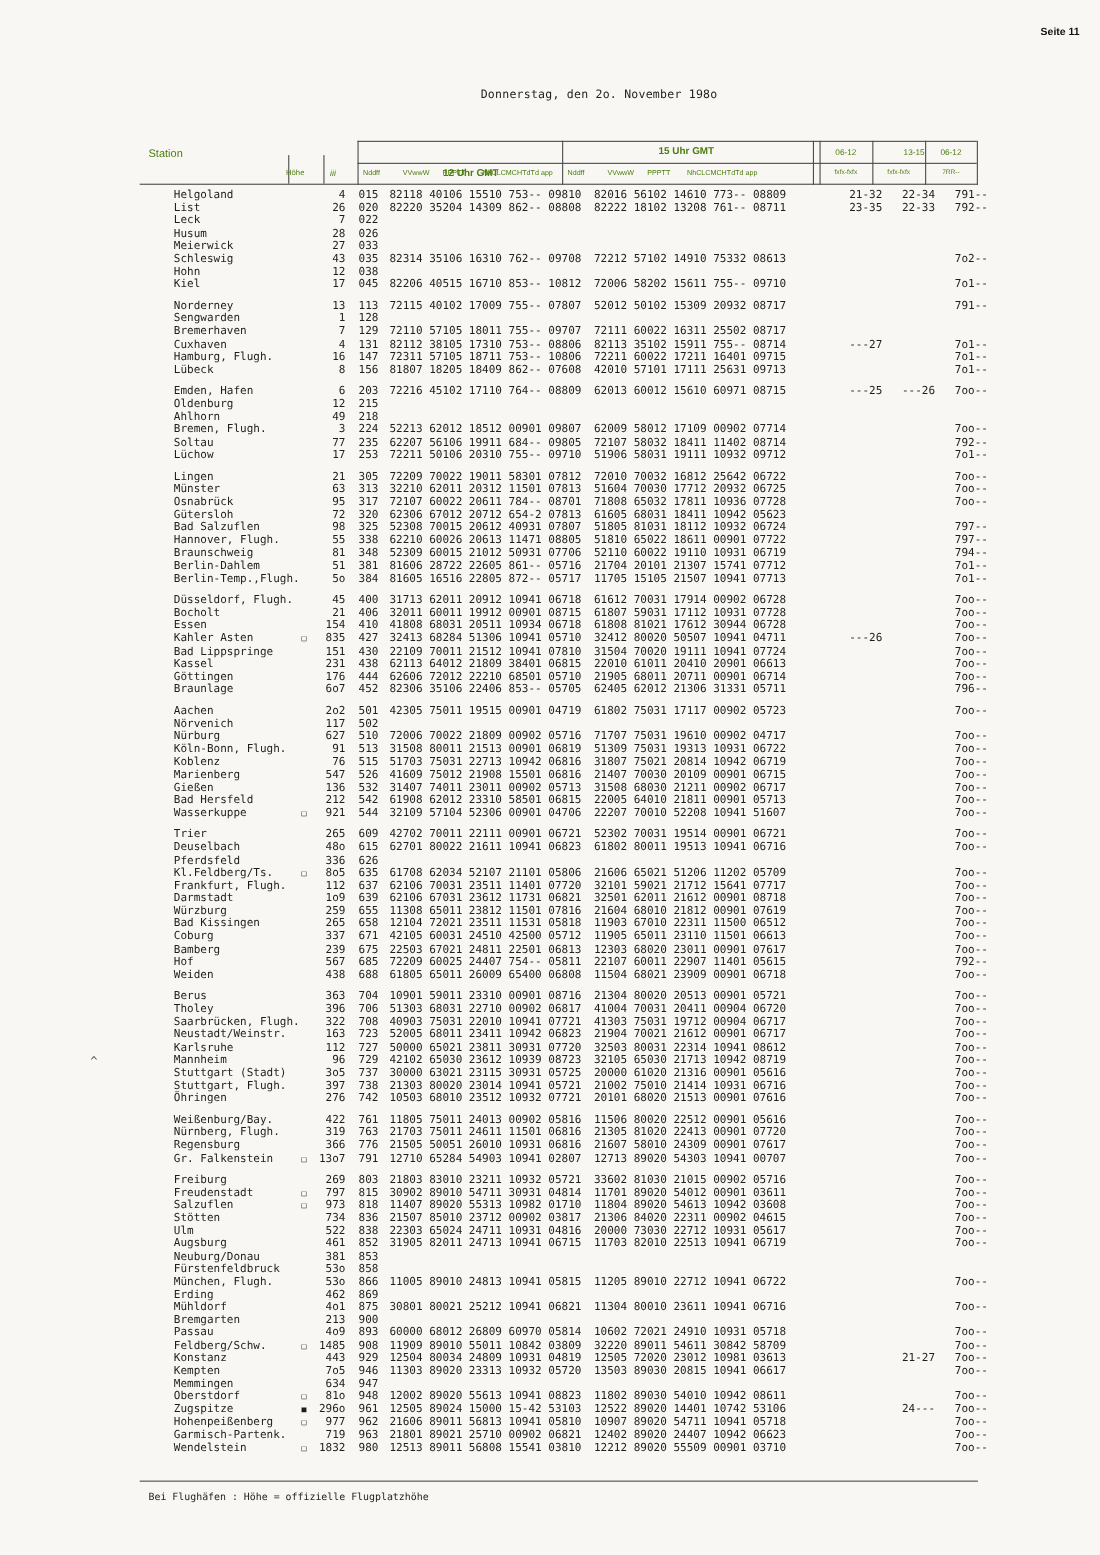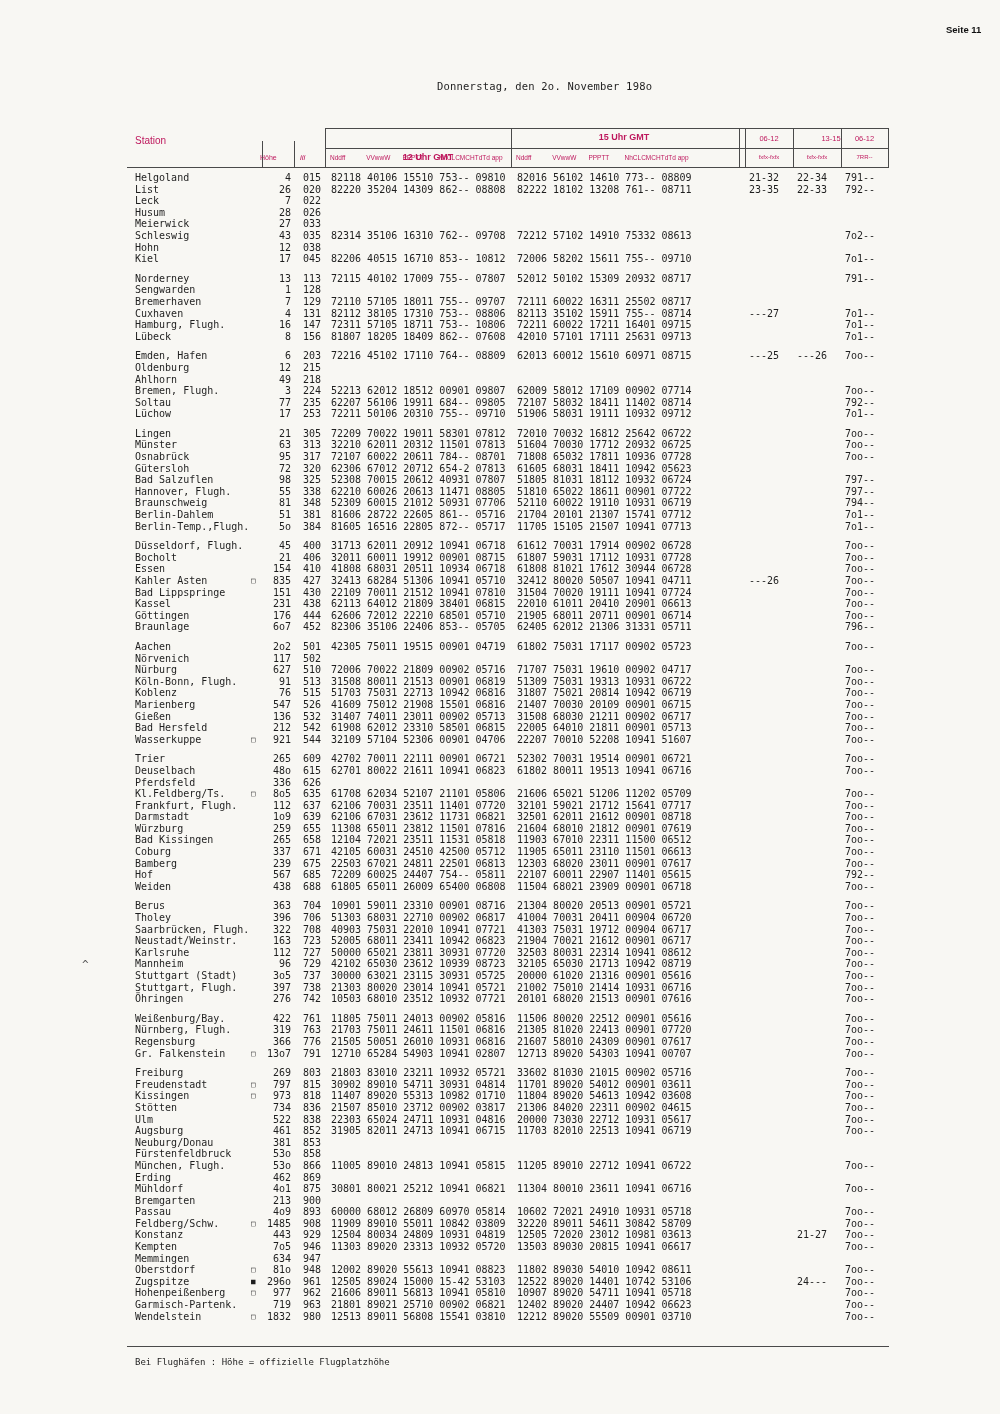--- a/index.html
+++ b/index.html
@@ -6,37 +6,37 @@
   html,body { background:#e9e7e1; }
   .page {
     position:relative; width:1000px; height:1414px; background:#f8f7f3;
     font-family:"DejaVu Sans Mono", monospace; color:#1e1e1e; overflow:hidden;
   }
   .page-label { position:absolute; left:934px; top:24px; font-family:"Liberation Sans",sans-serif; font-size:9.5px; font-weight:bold; color:#111;margin-left:12px; }
   .doc-title  { position:absolute; left:437px; top:80px; font-size:10.5px; letter-spacing:.2px; }
   .margin-mark{ position:absolute; left:82px; top:958px; font-size:11px; color:#555; }
 
   
-  .hdr { position:absolute; left:127px; top:128px; width:762px; height:40px; font-family:"Liberation Sans",sans-serif; color:#be185d; }
+  .hdr { position:absolute; left:127px; top:128px; width:762px; height:40px; font-family:"Liberation Sans",sans-serif; color:#4d7c0f; }
   .hl  { position:absolute; height:1px; background:#4a4a4a; }
   .vl  { position:absolute; width:1px;  background:#4a4a4a; }
   .h-station { position:absolute; left:8px;  top:7px;  font-size:10px; }
   .h-hoehe   { position:absolute; left:133px; top:26px; font-size:7px; }
   .h-iii     { position:absolute; left:173px; top:25px; font-size:8px; font-style:italic; }
   .h-g12, .h-g15 { position:absolute; top:4px; width:186px; text-align:center; font-size:9px; font-weight:bold; }
   .h-g12 { left:208px;margin-top:20px; } .h-g15 { left:384px;padding-left:40px; }
   .h-cols { position:absolute; top:26px; width:186px; display:flex; padding-left:5px; }
   .h-cols span { flex:0 0 36.2px; font-size:6.5px; white-space:nowrap; }
   .h-cols-12 { left:198px; } .h-cols-15 { left:384px; }
   .h-bt { position:absolute; top:6px;  width:48px; text-align:center; font-size:7.5px; }
   .h-bb { position:absolute; top:26px; width:48px; text-align:center; font-size:6px; }
 
   
   .tbody { position:absolute; left:135px; top:172px; width:790px; }
-  .tgroup { margin-bottom:8px; }
+  .tgroup { margin-bottom:8px;margin-left:23px; }
   .trow { display:flex; height:11.6px; line-height:11.6px; font-size:10px; white-space:pre; }
   .trow span { flex:0 0 auto; display:block; }
   .c-s { width:116px; white-space:nowrap; overflow:visible; }
   .c-m { width:12px; font-size:7.5px; line-height:11.6px; }
   .c-h { width:28px; text-align:right; }
   .c-i { width:34px; padding-left:12px; }
   .c-a { width:186px; padding-left:6px; }
   .c-r { width:48px; padding-left:4px; }
   .c-r.first { margin-left:48px; }
 
@@ -182,21 +182,21 @@
       </div>
       <div class="tgroup">
         <div class="trow"><span class="c-s">Weißenburg/Bay.</span><span class="c-m"></span><span class="c-h">422</span><span class="c-i">761</span><span class="c-a">11805 75011 24013 00902 05816</span><span class="c-a">11506 80020 22512 00901 05616</span><span class="c-r first"></span><span class="c-r"></span><span class="c-r">7oo--</span></div>
         <div class="trow"><span class="c-s">Nürnberg, Flugh.</span><span class="c-m"></span><span class="c-h">319</span><span class="c-i">763</span><span class="c-a">21703 75011 24611 11501 06816</span><span class="c-a">21305 81020 22413 00901 07720</span><span class="c-r first"></span><span class="c-r"></span><span class="c-r">7oo--</span></div>
         <div class="trow"><span class="c-s">Regensburg</span><span class="c-m"></span><span class="c-h">366</span><span class="c-i">776</span><span class="c-a">21505 50051 26010 10931 06816</span><span class="c-a">21607 58010 24309 00901 07617</span><span class="c-r first"></span><span class="c-r"></span><span class="c-r">7oo--</span></div>
         <div class="trow"><span class="c-s">Gr. Falkenstein</span><span class="c-m">□</span><span class="c-h">13o7</span><span class="c-i">791</span><span class="c-a">12710 65284 54903 10941 02807</span><span class="c-a">12713 89020 54303 10941 00707</span><span class="c-r first"></span><span class="c-r"></span><span class="c-r">7oo--</span></div>
       </div>
       <div class="tgroup">
         <div class="trow"><span class="c-s">Freiburg</span><span class="c-m"></span><span class="c-h">269</span><span class="c-i">803</span><span class="c-a">21803 83010 23211 10932 05721</span><span class="c-a">33602 81030 21015 00902 05716</span><span class="c-r first"></span><span class="c-r"></span><span class="c-r">7oo--</span></div>
         <div class="trow"><span class="c-s">Freudenstadt</span><span class="c-m">□</span><span class="c-h">797</span><span class="c-i">815</span><span class="c-a">30902 89010 54711 30931 04814</span><span class="c-a">11701 89020 54012 00901 03611</span><span class="c-r first"></span><span class="c-r"></span><span class="c-r">7oo--</span></div>
-        <div class="trow"><span class="c-s">Kissingen</span><span class="c-m">□</span><span class="c-h">973</span><span class="c-i">818</span><span class="c-a">11407 89020 55313 10982 01710</span><span class="c-a">11804 89020 54613 10942 03608</span><span class="c-r first"></span><span class="c-r"></span><span class="c-r">7oo--</span></div>
+        <div class="trow"><span class="c-s">Salzuflen</span><span class="c-m">□</span><span class="c-h">973</span><span class="c-i">818</span><span class="c-a">11407 89020 55313 10982 01710</span><span class="c-a">11804 89020 54613 10942 03608</span><span class="c-r first"></span><span class="c-r"></span><span class="c-r">7oo--</span></div>
         <div class="trow"><span class="c-s">Stötten</span><span class="c-m"></span><span class="c-h">734</span><span class="c-i">836</span><span class="c-a">21507 85010 23712 00902 03817</span><span class="c-a">21306 84020 22311 00902 04615</span><span class="c-r first"></span><span class="c-r"></span><span class="c-r">7oo--</span></div>
         <div class="trow"><span class="c-s">Ulm</span><span class="c-m"></span><span class="c-h">522</span><span class="c-i">838</span><span class="c-a">22303 65024 24711 10931 04816</span><span class="c-a">20000 73030 22712 10931 05617</span><span class="c-r first"></span><span class="c-r"></span><span class="c-r">7oo--</span></div>
         <div class="trow"><span class="c-s">Augsburg</span><span class="c-m"></span><span class="c-h">461</span><span class="c-i">852</span><span class="c-a">31905 82011 24713 10941 06715</span><span class="c-a">11703 82010 22513 10941 06719</span><span class="c-r first"></span><span class="c-r"></span><span class="c-r">7oo--</span></div>
         <div class="trow"><span class="c-s">Neuburg/Donau</span><span class="c-m"></span><span class="c-h">381</span><span class="c-i">853</span><span class="c-a"></span><span class="c-a"></span><span class="c-r first"></span><span class="c-r"></span><span class="c-r"></span></div>
         <div class="trow"><span class="c-s">Fürstenfeldbruck</span><span class="c-m"></span><span class="c-h">53o</span><span class="c-i">858</span><span class="c-a"></span><span class="c-a"></span><span class="c-r first"></span><span class="c-r"></span><span class="c-r"></span></div>
         <div class="trow"><span class="c-s">München, Flugh.</span><span class="c-m"></span><span class="c-h">53o</span><span class="c-i">866</span><span class="c-a">11005 89010 24813 10941 05815</span><span class="c-a">11205 89010 22712 10941 06722</span><span class="c-r first"></span><span class="c-r"></span><span class="c-r">7oo--</span></div>
         <div class="trow"><span class="c-s">Erding</span><span class="c-m"></span><span class="c-h">462</span><span class="c-i">869</span><span class="c-a"></span><span class="c-a"></span><span class="c-r first"></span><span class="c-r"></span><span class="c-r"></span></div>
         <div class="trow"><span class="c-s">Mühldorf</span><span class="c-m"></span><span class="c-h">4o1</span><span class="c-i">875</span><span class="c-a">30801 80021 25212 10941 06821</span><span class="c-a">11304 80010 23611 10941 06716</span><span class="c-r first"></span><span class="c-r"></span><span class="c-r">7oo--</span></div>
         <div class="trow"><span class="c-s">Bremgarten</span><span class="c-m"></span><span class="c-h">213</span><span class="c-i">900</span><span class="c-a"></span><span class="c-a"></span><span class="c-r first"></span><span class="c-r"></span><span class="c-r"></span></div>
         <div class="trow"><span class="c-s">Passau</span><span class="c-m"></span><span class="c-h">4o9</span><span class="c-i">893</span><span class="c-a">60000 68012 26809 60970 05814</span><span class="c-a">10602 72021 24910 10931 05718</span><span class="c-r first"></span><span class="c-r"></span><span class="c-r">7oo--</span></div>

